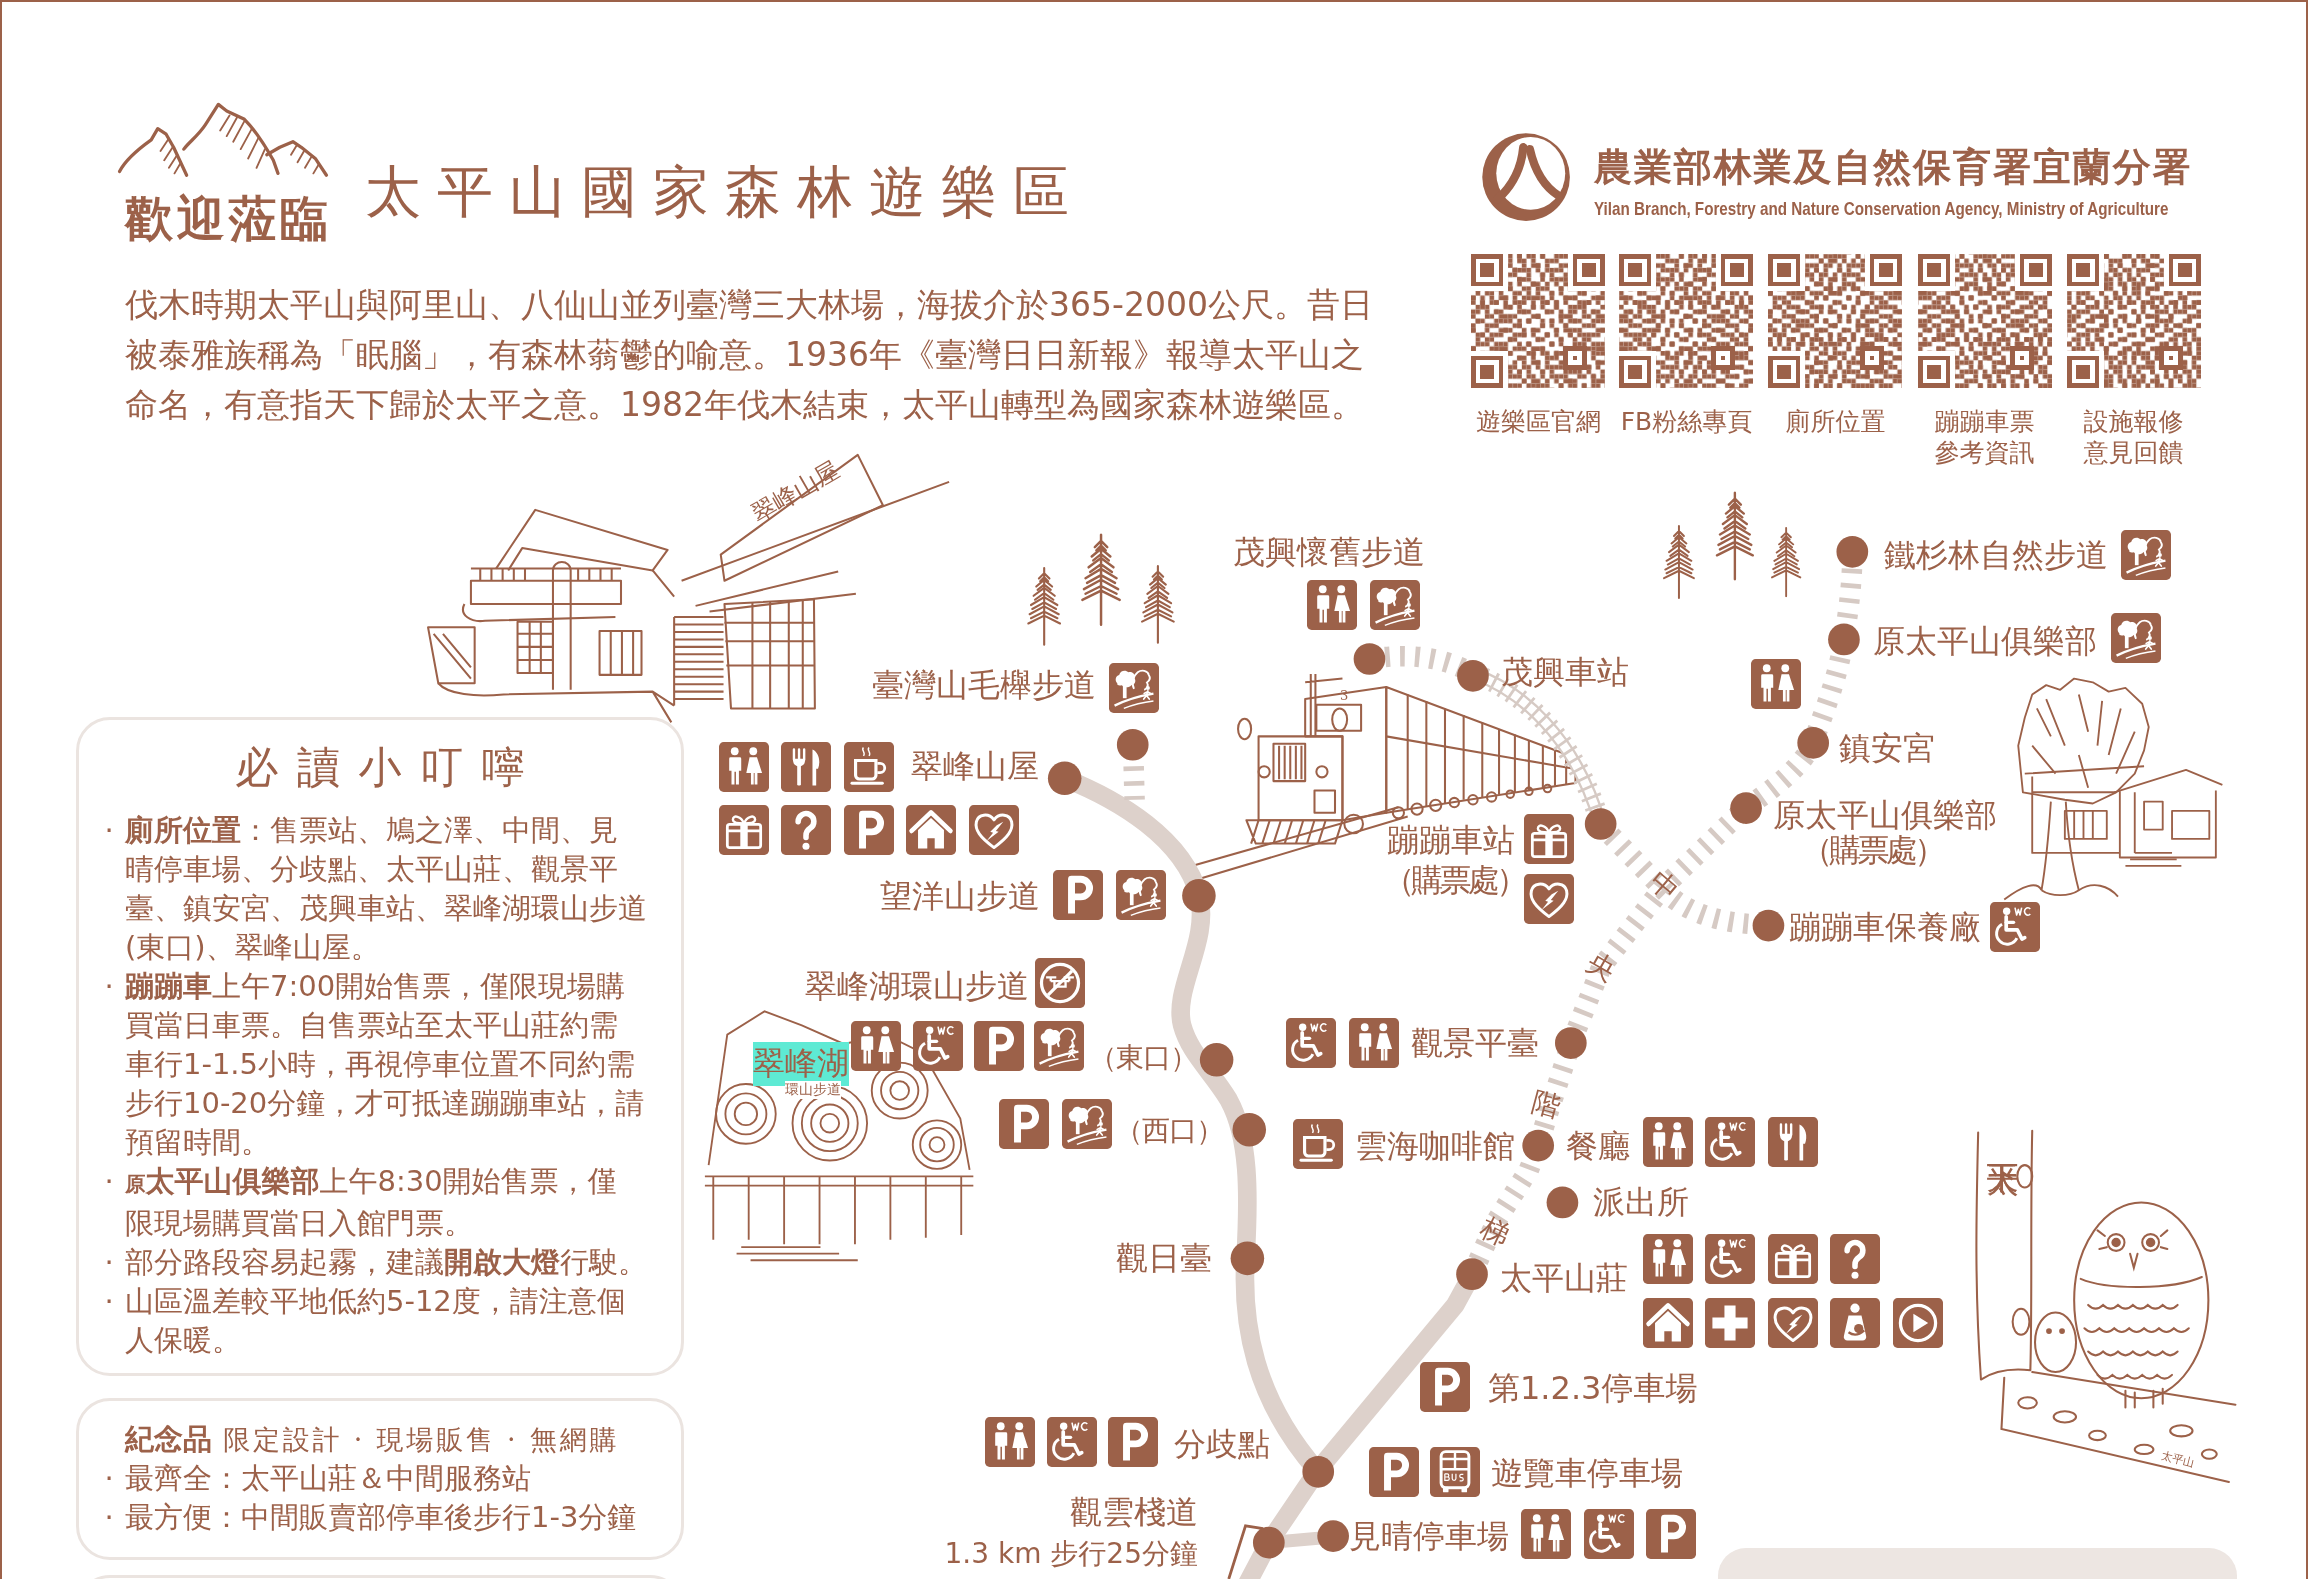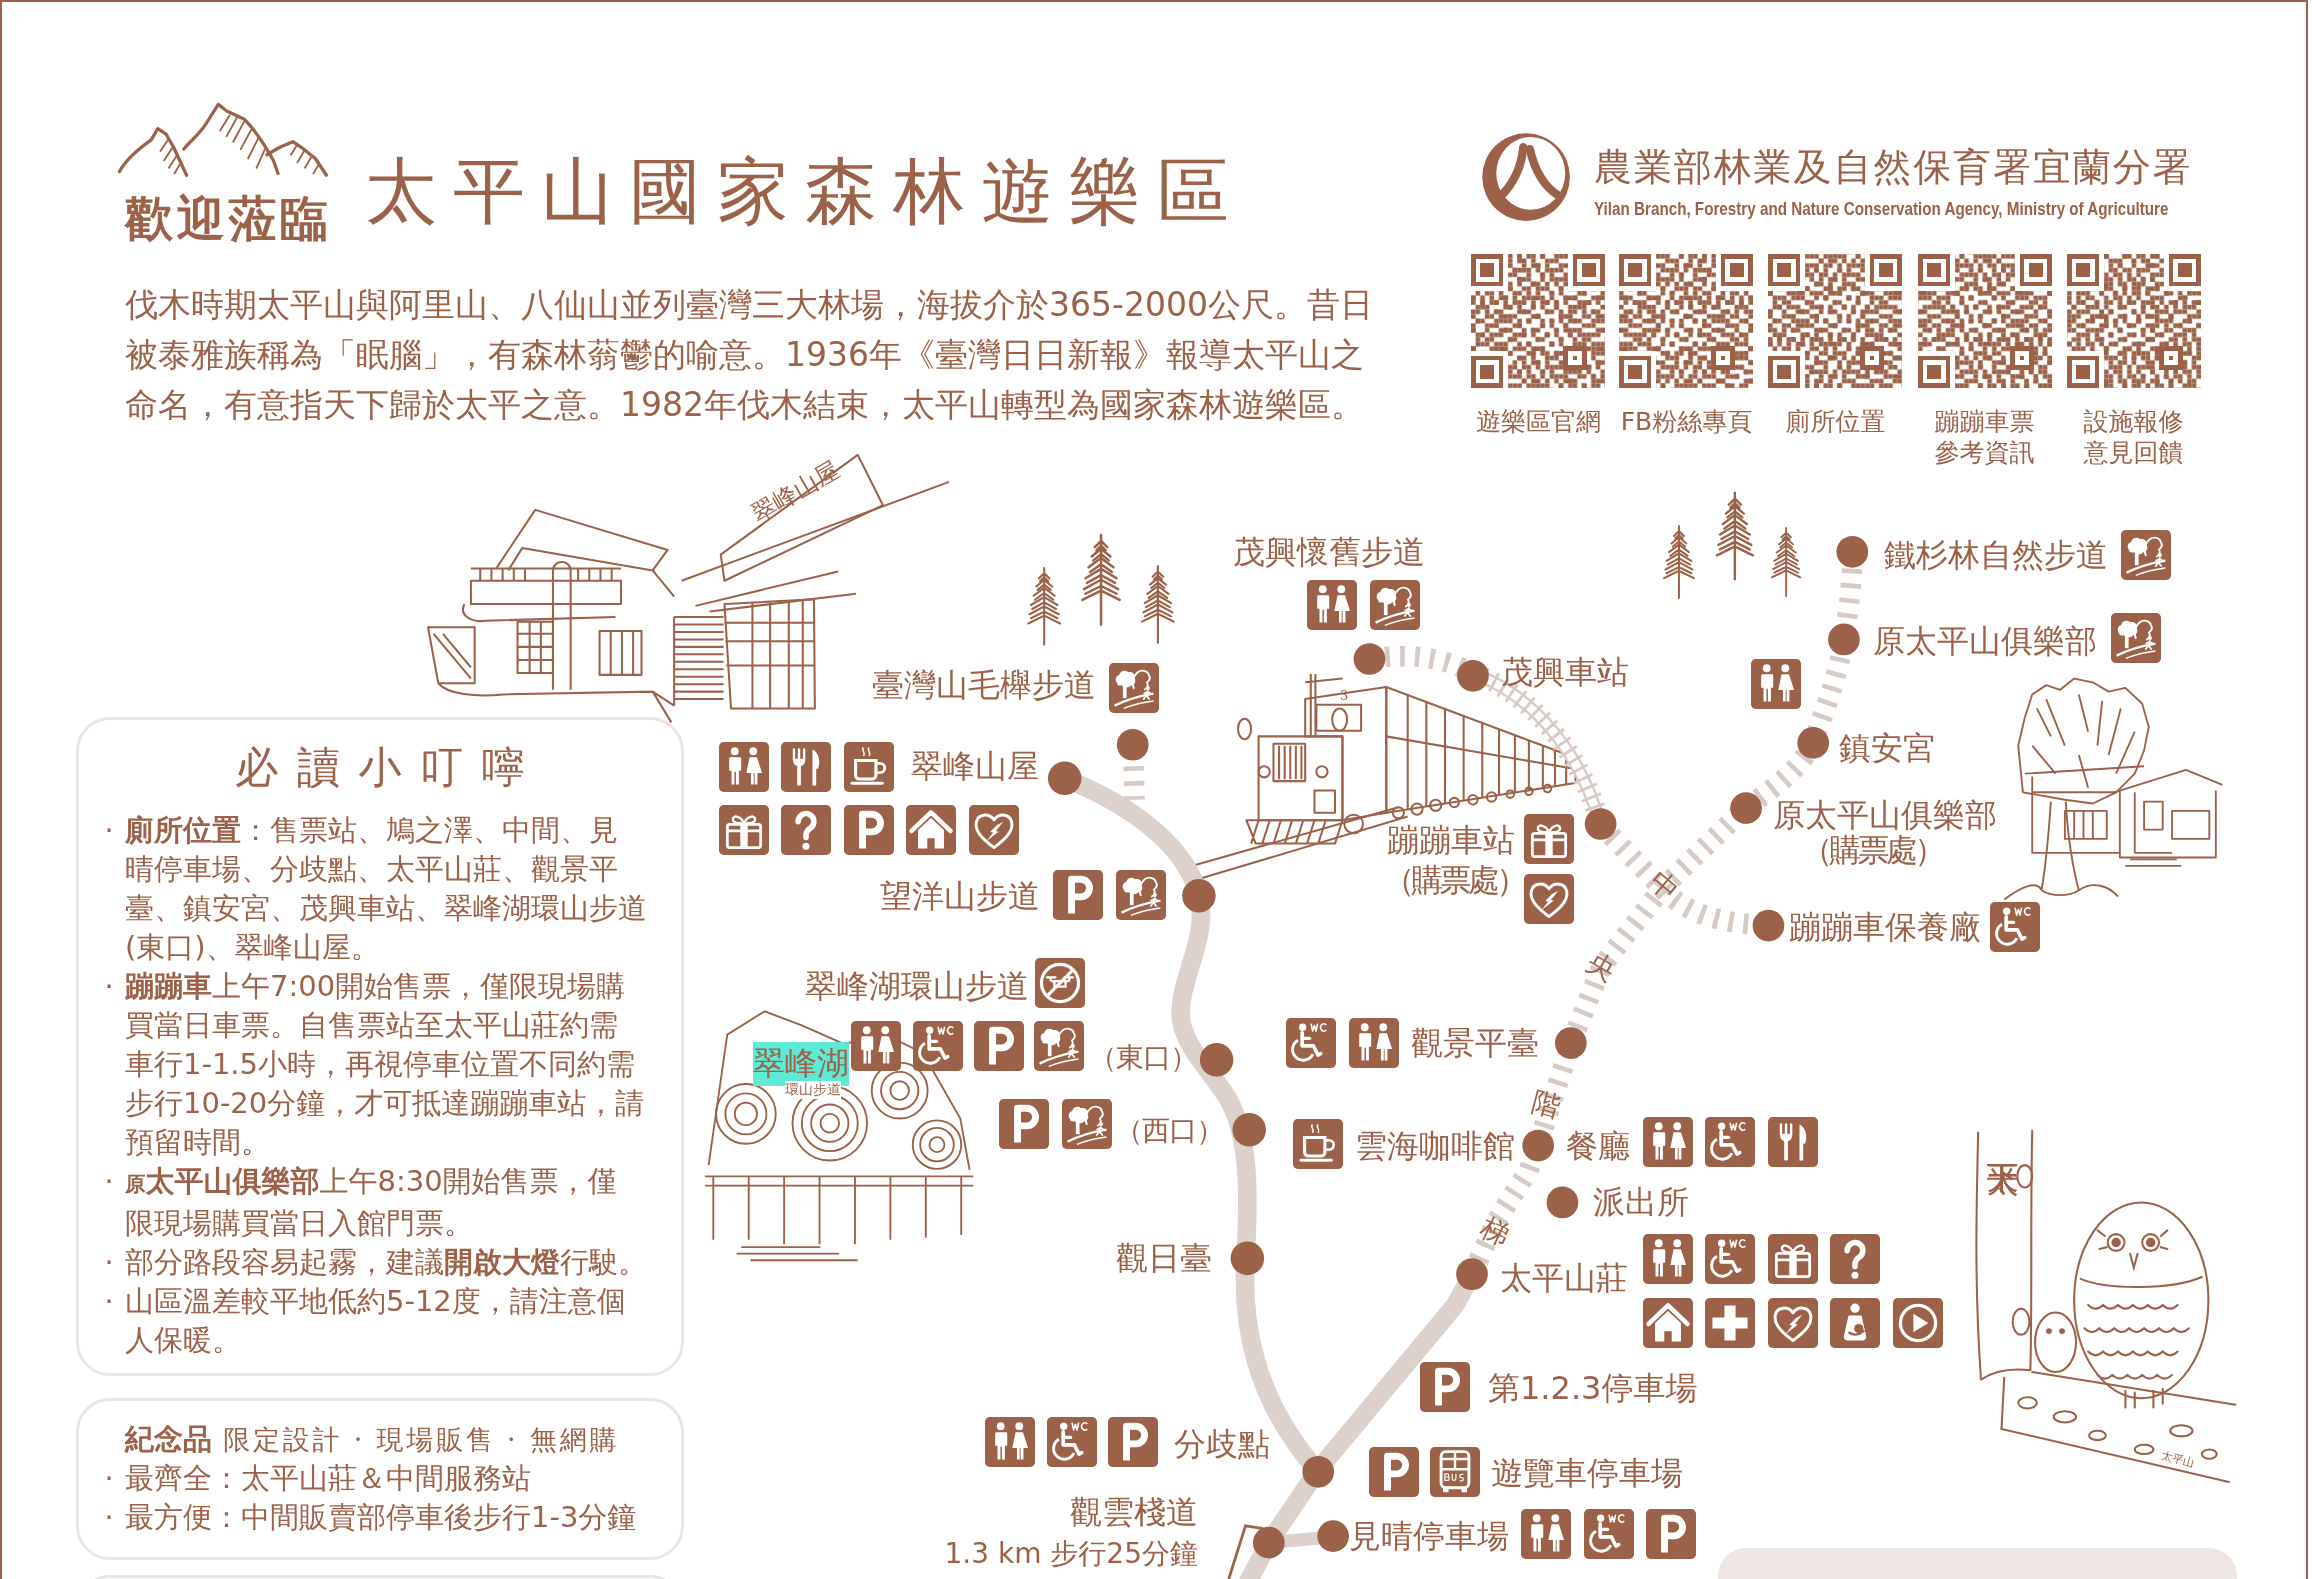--- a/index.html
+++ b/index.html
@@ -11,27 +11,27 @@
   .frame {
     position: absolute; left: 0; top: 0; width: 2304px; height: 1594px;
     border: 2.8px solid #9c6149; border-bottom: none;
   }
   .art { position: absolute; left: 0; top: 0; }
   .hidden-defs { position: absolute; width: 0; height: 0; overflow: hidden; }
   .abs { position: absolute; white-space: nowrap; }
 
   
   .welcome { left: 125px; top: 190px; font-size: 48px; line-height: 56px; font-weight: 700; letter-spacing: 3.7px; }
-  .title { left: 365px; top: 140px; font-size: 72px; line-height: 103px; letter-spacing: 16px;
+  .title { left: 365px; top: 140px; font-size: 56px; line-height: 103px; letter-spacing: 16px;
            font-family: "DejaVu Serif", "Liberation Serif", serif; text-align: right; }
   .intro { left: 125px; top: 280px; font-size: 33px; line-height: 50px; }
   .intro div { white-space: nowrap; }
 
   
-  .agency-zh { left: 1594px; top: 145px; font-size: 38px; line-height: 45px; font-weight: 400; letter-spacing: 1.9px; }
+  .agency-zh { left: 1594px; top: 145px; font-size: 38px; line-height: 45px; font-weight: 700; letter-spacing: 1.9px; }
   .agency-en { left: 1594px; top: 198px; font-size: 17.7px; line-height: 22.4px; font-weight: 700;
                font-family: "Liberation Sans", sans-serif; transform: scaleX(0.86); transform-origin: left center; }
 
   
   .qr { position: absolute; top: 254px; width: 134px; height: 134px; }
   .qr svg { display: block; width: 134px; height: 134px; }
   .qr-label { position: absolute; top: 406px; width: 205px; text-align: center; font-size: 25px; line-height: 31px; white-space: nowrap; }
 
   
   .panel { position: absolute; border: 3.7px solid #ebe4e0; border-radius: 34px; background: #ffffff; box-sizing: border-box; }

